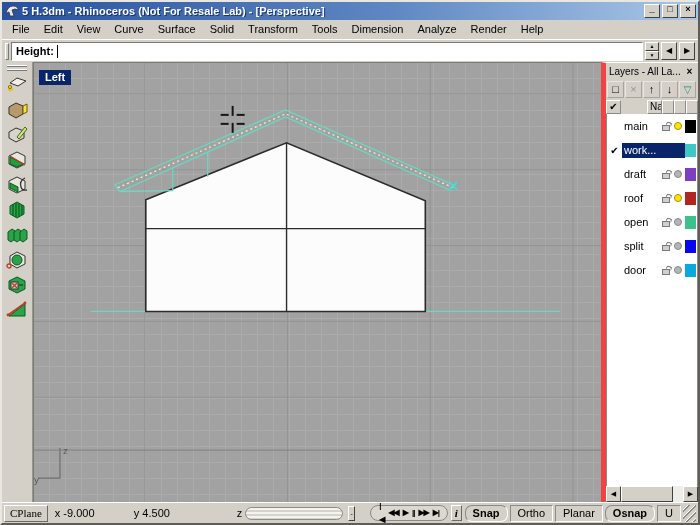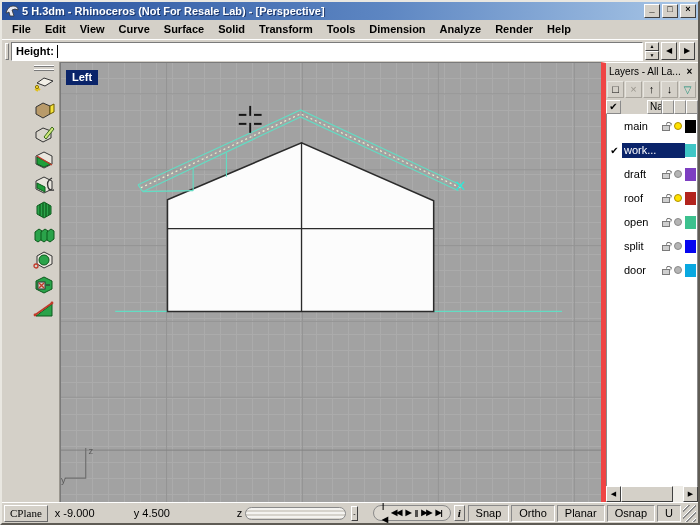--- a/index.html
+++ b/index.html
@@ -14,35 +14,35 @@
   
   .titlebar{height:18px;flex:0 0 18px;background:linear-gradient(to right,#27519e 0%,#5d86c2 55%,#a9c7e7 100%);
     display:flex;align-items:center;padding:0 2px;color:#fff;}
   .app-icon{width:14px;height:14px;margin:0 3px 0 1px;flex:0 0 auto;}
   .title-text{flex:1;font-weight:bold;font-size:11px;white-space:nowrap;overflow:hidden;text-shadow:1px 1px 0 #1a3468;}
   .win-btn{width:16px;height:14px;margin-left:2px;background:#d4d0c8;color:#000;
     border:1px solid;border-color:#fff #404040 #404040 #fff;
     font-size:9px;font-weight:bold;line-height:11px;text-align:center;font-family:"Liberation Mono",monospace;}
   
   .menubar{height:19px;flex:0 0 19px;display:flex;align-items:center;padding:0 3px;}
-  .menu-item{padding:2px 7px 3px 7px;font-weight:bold;}
+  .menu-item{padding:2px 7px 3px 7px;}
   
   .cmdbar{height:23px;flex:0 0 23px;display:flex;align-items:center;padding:0 3px;gap:2px;border-top:1px solid #fff;}
   .cmd-grip{width:4px;height:17px;border:1px solid;border-color:#fff #7a7a7a #7a7a7a #fff;background:#d4d0c8;}
   .cmd-field{flex:1;height:19px;background:#fff;border:1px solid;border-color:#7a7a7a #fff #fff #7a7a7a;
     display:flex;align-items:center;padding:0 4px;font-weight:bold;}
   .caret{width:1px;height:13px;background:#000;margin-left:3px;}
   .cmd-ctrl{display:flex;align-items:center;gap:2px;}
   .spin{display:flex;flex-direction:column;width:14px;}
   .spin span{height:9px;background:#d4d0c8;border:1px solid;border-color:#fff #404040 #404040 #fff;
     font-size:5px;line-height:7px;text-align:center;}
   .cmd-arrow{width:16px;height:18px;background:#d4d0c8;border:1px solid;border-color:#fff #404040 #404040 #fff;
     font-size:8px;line-height:16px;text-align:center;}
   
-  .main{flex:1;display:flex;min-height:0;padding-left:27px;}
+  .main{flex:1;display:flex;min-height:0;}
   .toolstrip{width:31px;flex:0 0 31px;display:flex;flex-direction:column;align-items:center;padding-top:2px;border-right:1px solid #9a968e;}
   .grip-h{width:20px;height:2px;border-top:1px solid #fff;border-bottom:1px solid #7a7a7a;margin:1px 0;}
   .tool-btn{width:26px;height:25px;display:flex;align-items:center;justify-content:center;}
   .viewport{flex:1;position:relative;overflow:hidden;background-color:#a2a2a2;
     background-image:
       repeating-linear-gradient(to right,transparent 0 15px,#ababab 15px 16px),
       repeating-linear-gradient(to bottom,transparent 0 15px,#ababab 15px 16px);
     border-top:1px solid #7a7a7a;border-left:1px solid #7a7a7a;}
   .vp-label{position:absolute;top:7px;left:5px;background:#0a246a;color:#fff;font-weight:bold;
     padding:1px 6px 2px 6px;font-size:11px;z-index:3;}
@@ -91,21 +91,21 @@
     background:repeating-linear-gradient(to bottom,#f4f3f0 0 2px,#d6d3cc 2px 4px);}
   .sb-thumb{width:10px;height:15px;background:#d4d0c8;border:1px solid;border-color:#fff #404040 #404040 #fff;
     font-size:7px;line-height:13px;text-align:center;margin-left:2px;}
   .sb-media{margin-left:12px;height:16px;display:flex;align-items:center;gap:4px;padding:0 8px;
     border:1px solid #8a8a8a;border-radius:8px;background:#dcd8d0;}
   .m-btn{font-size:8px;font-weight:bold;letter-spacing:-1px;line-height:14px;}
   .sb-info{width:15px;text-align:center;font-family:"Liberation Serif",serif;font-style:italic;font-weight:bold;
     border:1px solid;border-color:#fff #6a6a6a #6a6a6a #fff;background:#d4d0c8;height:16px;line-height:14px;}
   .sb-panes{margin-left:auto;display:flex;align-items:stretch;gap:2px;}
   .sb-pane{border:1px solid;border-color:#8a8a8a #fff #fff #8a8a8a;padding:1px 7px 2px 7px;background:#d4d0c8;white-space:nowrap;}
-  .sb-pane.active{font-weight:normal;}
+  .sb-pane.active{font-weight:bold;border-radius:7px;}
   .sb-grip{width:13px;background:
     repeating-linear-gradient(135deg,transparent 0 3px,#fff 3px 4px,#8a8a8a 4px 5px);}
 </style>
 </head>
 <body>
 
 <div class="window">
 
   <div class="titlebar">
     <svg class="app-icon" viewBox="0 0 14 14">

